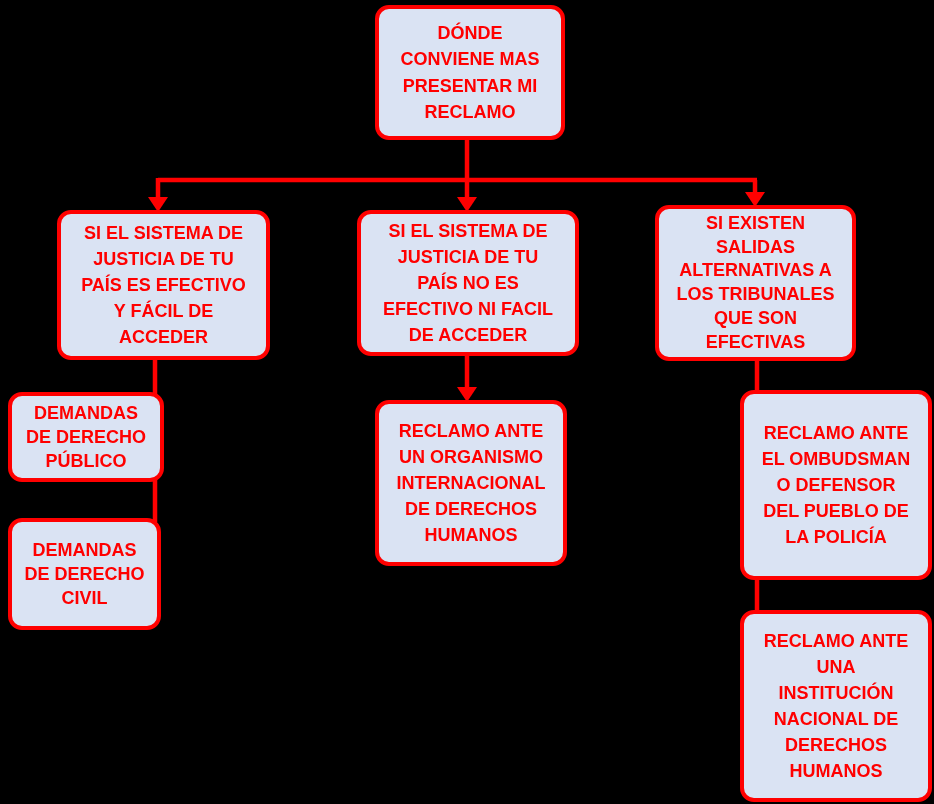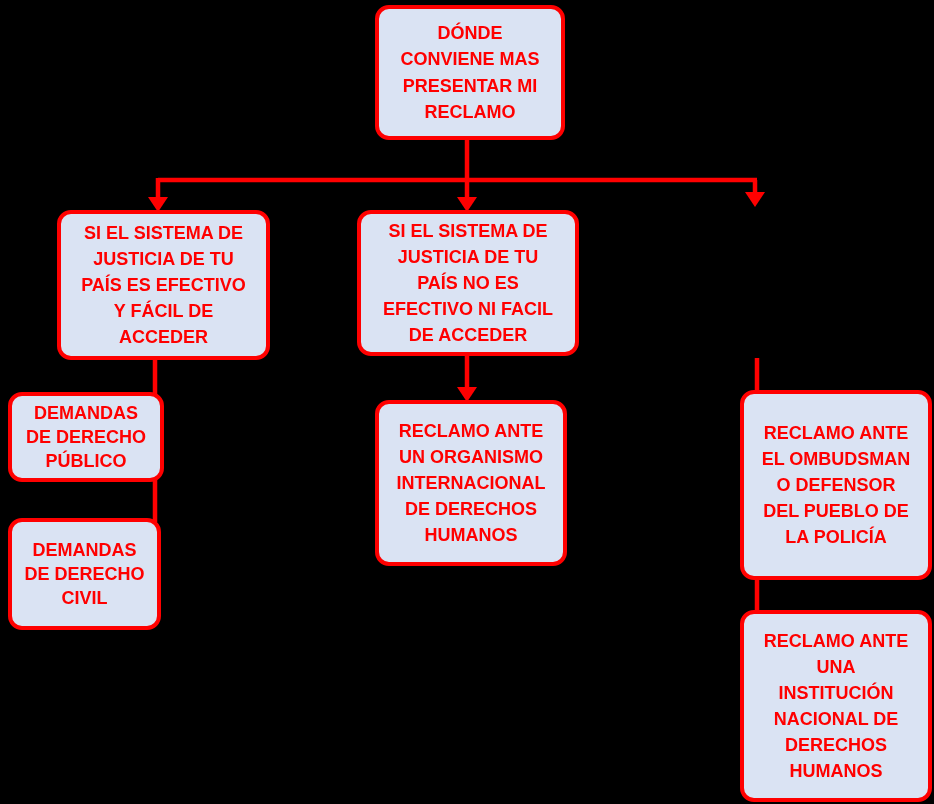--- a/index.html
+++ b/index.html
@@ -89,20 +89,28 @@
   </div>
 
   <div class="node n-ineffective">
     <span class="lbl">SI EL SISTEMA DE
 JUSTICIA DE TU
 PAÍS NO ES
 EFECTIVO NI FACIL
 DE ACCEDER</span>
   </div>
 
+  <div class="node n-alternatives">
+    <span class="lbl">SI EXISTEN
+SALIDAS
+ALTERNATIVAS A
+LOS TRIBUNALES
+QUE SON
+EFECTIVAS</span>
+  </div>
 
   <div class="node n-publico">
     <span class="lbl">DEMANDAS
 DE DERECHO
 PÚBLICO</span>
   </div>
 
   <div class="node n-civil">
     <span class="lbl">DEMANDAS
 DE DERECHO

